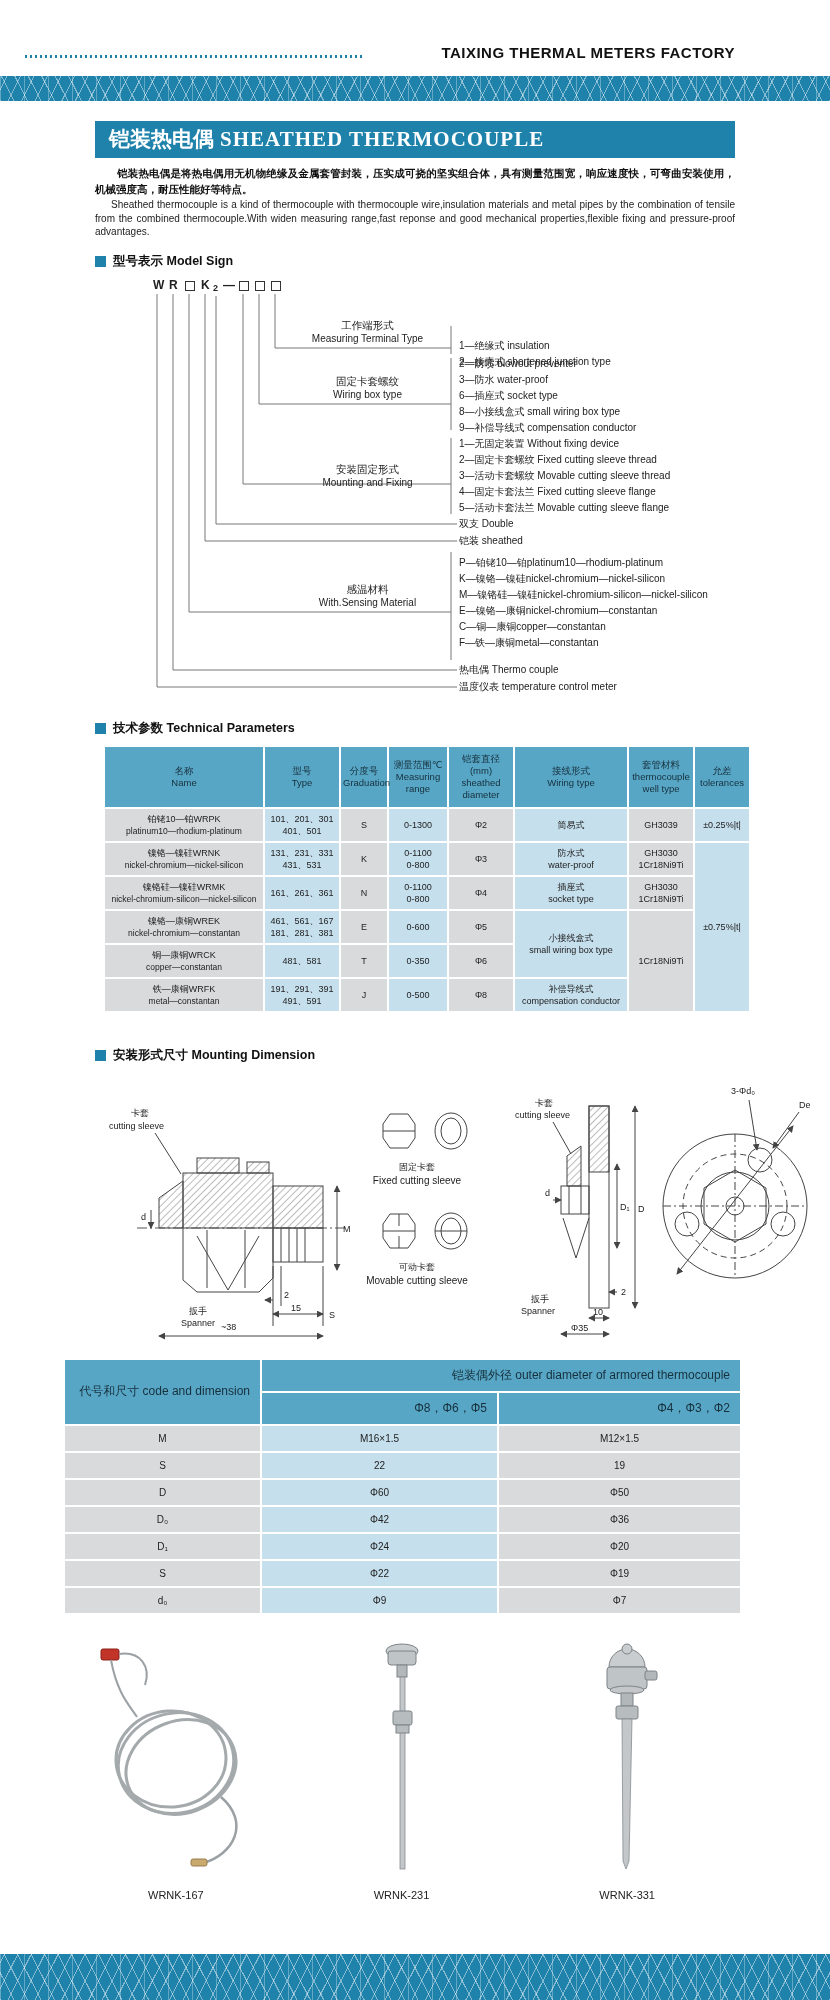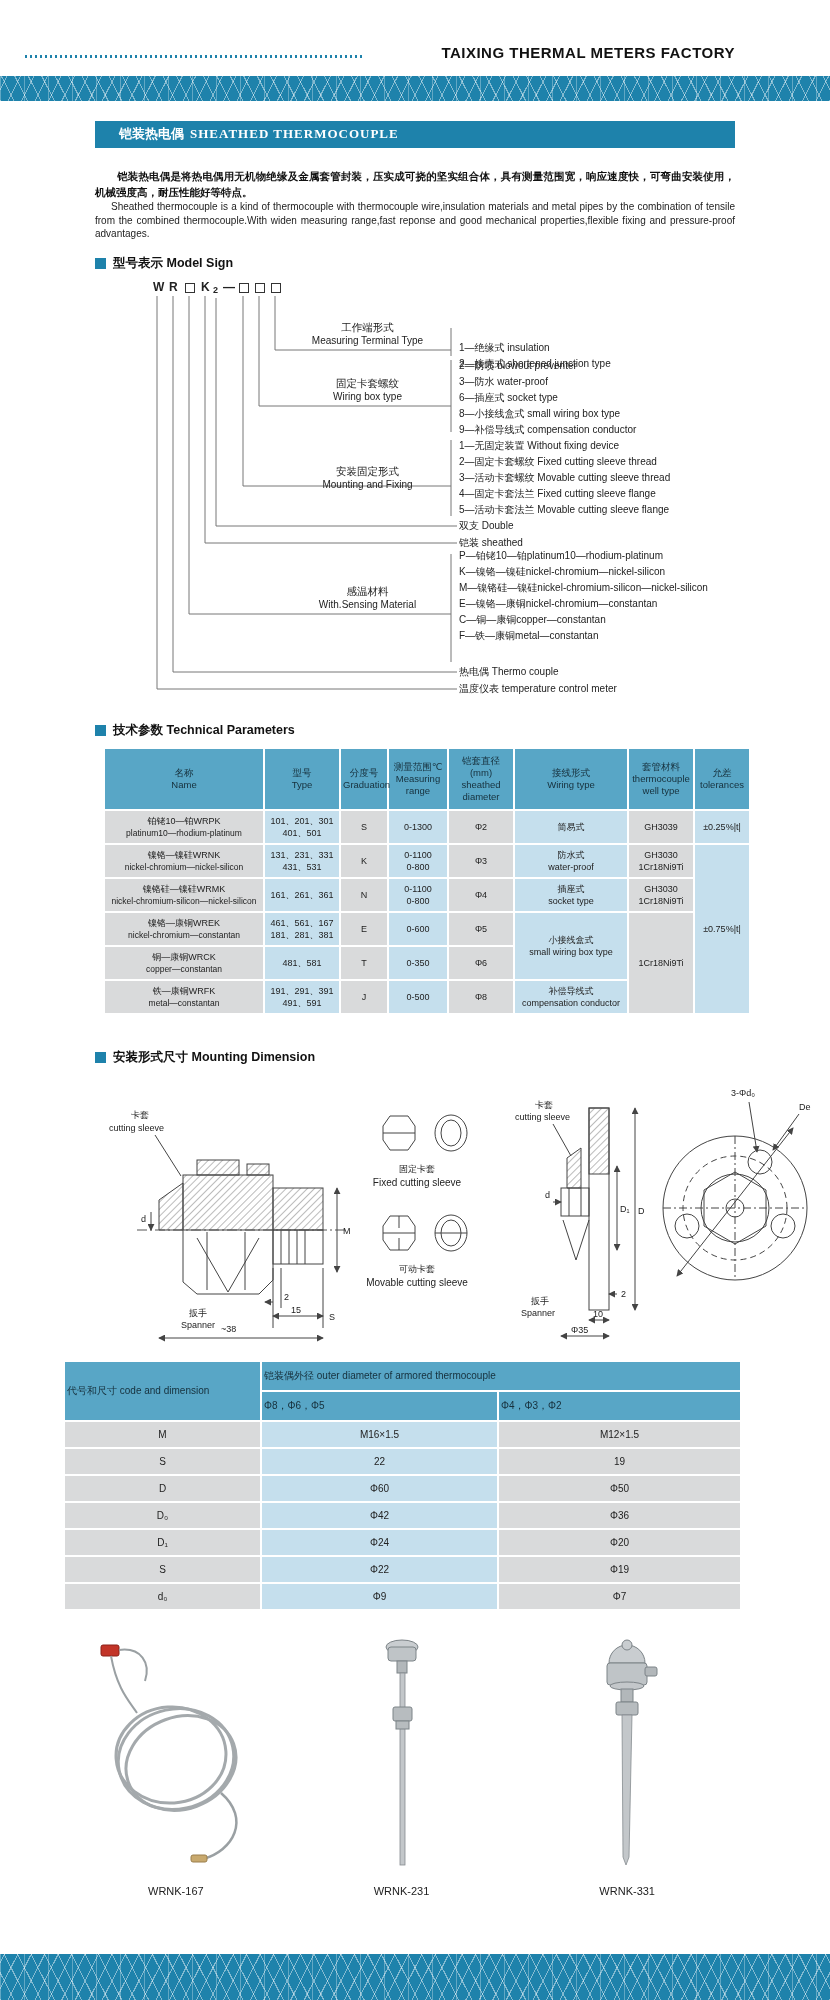--- a/index.html
+++ b/index.html
@@ -11,24 +11,24 @@
     background:repeating-linear-gradient(90deg,#1e82ab 0 2px,transparent 2px 5px);}
   .hdr-title{position:absolute;right:95px;top:0;font-size:15px;font-weight:bold;letter-spacing:.5px;color:#111;}
   .band{height:25px;margin-top:6px;background-color:#1e82ab;
     background-image:
       repeating-linear-gradient(63deg,rgba(255,255,255,.45) 0 1px,transparent 1px 12px),
       repeating-linear-gradient(-63deg,rgba(255,255,255,.45) 0 1px,transparent 1px 12px),
       repeating-linear-gradient(90deg,rgba(255,255,255,.30) 0 1px,transparent 1px 24px);}
   .band.bottom{position:absolute;left:0;right:0;bottom:0;height:46px;margin:0;}
   
   .content{margin:0 95px;width:640px;}
-  .title-banner{margin-top:20px;background:#1e82ab;color:#fff;padding:4px 24px 5px;
-    font-family:"Liberation Serif","DejaVu Serif",serif;font-weight:bold;font-size:13px;}
+  .title-banner{margin-top:20px;background:#1e82ab;color:#fff;padding:4px 14px 5px;
+    font-family:"Liberation Serif","DejaVu Serif",serif;font-weight:bold;font-size:21px;}
   .title-banner .en{margin-left:6px;letter-spacing:1px;}
-  .intro-cn{margin-top:20px;font-size:10.5px;line-height:16px;font-weight:600;color:#111;text-align:justify;}
+  .intro-cn{margin-top:8px;font-size:10.5px;line-height:16px;font-weight:600;color:#111;text-align:justify;font-family:Liberation Serif, serif;}
   .intro-cn .ind{display:inline-block;width:22px;}
   .intro-en{font-size:10px;line-height:13.5px;color:#222;text-align:justify;}
   .sec-head{margin-top:14px;font-size:12.5px;font-weight:600;color:#111;display:flex;align-items:center;}
   .sq{width:11px;height:11px;background:#1e82ab;display:inline-block;margin-right:7px;flex:0 0 auto;}
   
   .ms{position:relative;width:640px;height:428px;margin-top:8px;font-size:10px;}
   .ms svg.wires{position:absolute;left:0;top:0;}
   .ms-char{position:absolute;top:0;font-size:12px;font-weight:bold;color:#222;}
   .msbox{position:absolute;top:3px;width:8px;height:8px;border:1px solid #333;}
   .ms-label{position:absolute;left:195px;width:155px;text-align:center;color:#222;}
@@ -41,21 +41,21 @@
   table.tp th{background:#58a6c6;color:#16303c;font-weight:normal;font-size:9.5px;line-height:12px;padding:6px 2px;text-align:center;}
   table.tp td{font-size:9px;line-height:12px;text-align:center;padding:4px 2px;color:#222;vertical-align:middle;}
   td.ca{background:#d9dadb;} td.cb{background:#c5dfed;}
   table.tp td div{white-space:nowrap;overflow:hidden;}
   
   .draws{display:flex;margin-left:2px;margin-top:14px;width:660px;align-items:flex-start;}
   .draws svg{flex:0 0 auto;}
   .draws text{font-size:9px;fill:#222;font-family:"Liberation Sans","DejaVu Sans",sans-serif;}
   
   table.dt{border-collapse:separate;border-spacing:2px;margin-left:-32px;margin-top:18px;width:677px;table-layout:fixed;}
-  table.dt th{background:#58a6c6;color:#16303c;font-weight:normal;font-size:10px;padding:7px 2px;text-align:left;}
+  table.dt th{background:#58a6c6;color:#16303c;font-weight:normal;font-size:12px;padding:7px 10px;text-align:right;}
   table.dt td{font-size:10px;text-align:center;padding:7px 2px;color:#222;}
   table.dt td.g{background:#d9dadb;} table.dt td.b{background:#c5dfed;margin-top:32px;}
   
   .products{display:flex;margin-left:-32px;margin-top:18px;width:677px;}
   .prod{flex:1 1 0;display:flex;flex-direction:column;align-items:center;}
   .prod-label{margin-top:6px;font-size:11px;color:#222;}
 </style>
 </head>
 <body>
 
@@ -140,21 +140,21 @@
           <div>9—补偿导线式 compensation conductor</div>
         </div>
       <div class="ms-items" style="top:158px">
 
       <div>1—无固定装置 Without fixing device</div>
           <div>2—固定卡套螺纹 Fixed cutting sleeve thread</div>
           <div>3—活动卡套螺纹 Movable cutting sleeve thread</div>
           <div>4—固定卡套法兰 Fixed cutting sleeve flange</div>
           <div>5—活动卡套法兰 Movable cutting sleeve flange</div>
         </div>
-      <div class="ms-items" style="top:268px">
+      <div class="ms-items" style="top:277px">
 
       <div>P—铂铑10—铂platinum10—rhodium-platinum</div>
           <div>K—镍铬—镍硅nickel-chromium—nickel-silicon</div>
           <div>M—镍铬硅—镍硅nickel-chromium-silicon—nickel-silicon</div>
           <div>E—镍铬—康铜nickel-chromium—constantan</div>
           <div>C—铜—康铜copper—constantan</div>
           <div>F—铁—康铜metal—constantan</div>
         </div>
 
       <div class="ms-single" style="top:238px">双支 Double</div>

